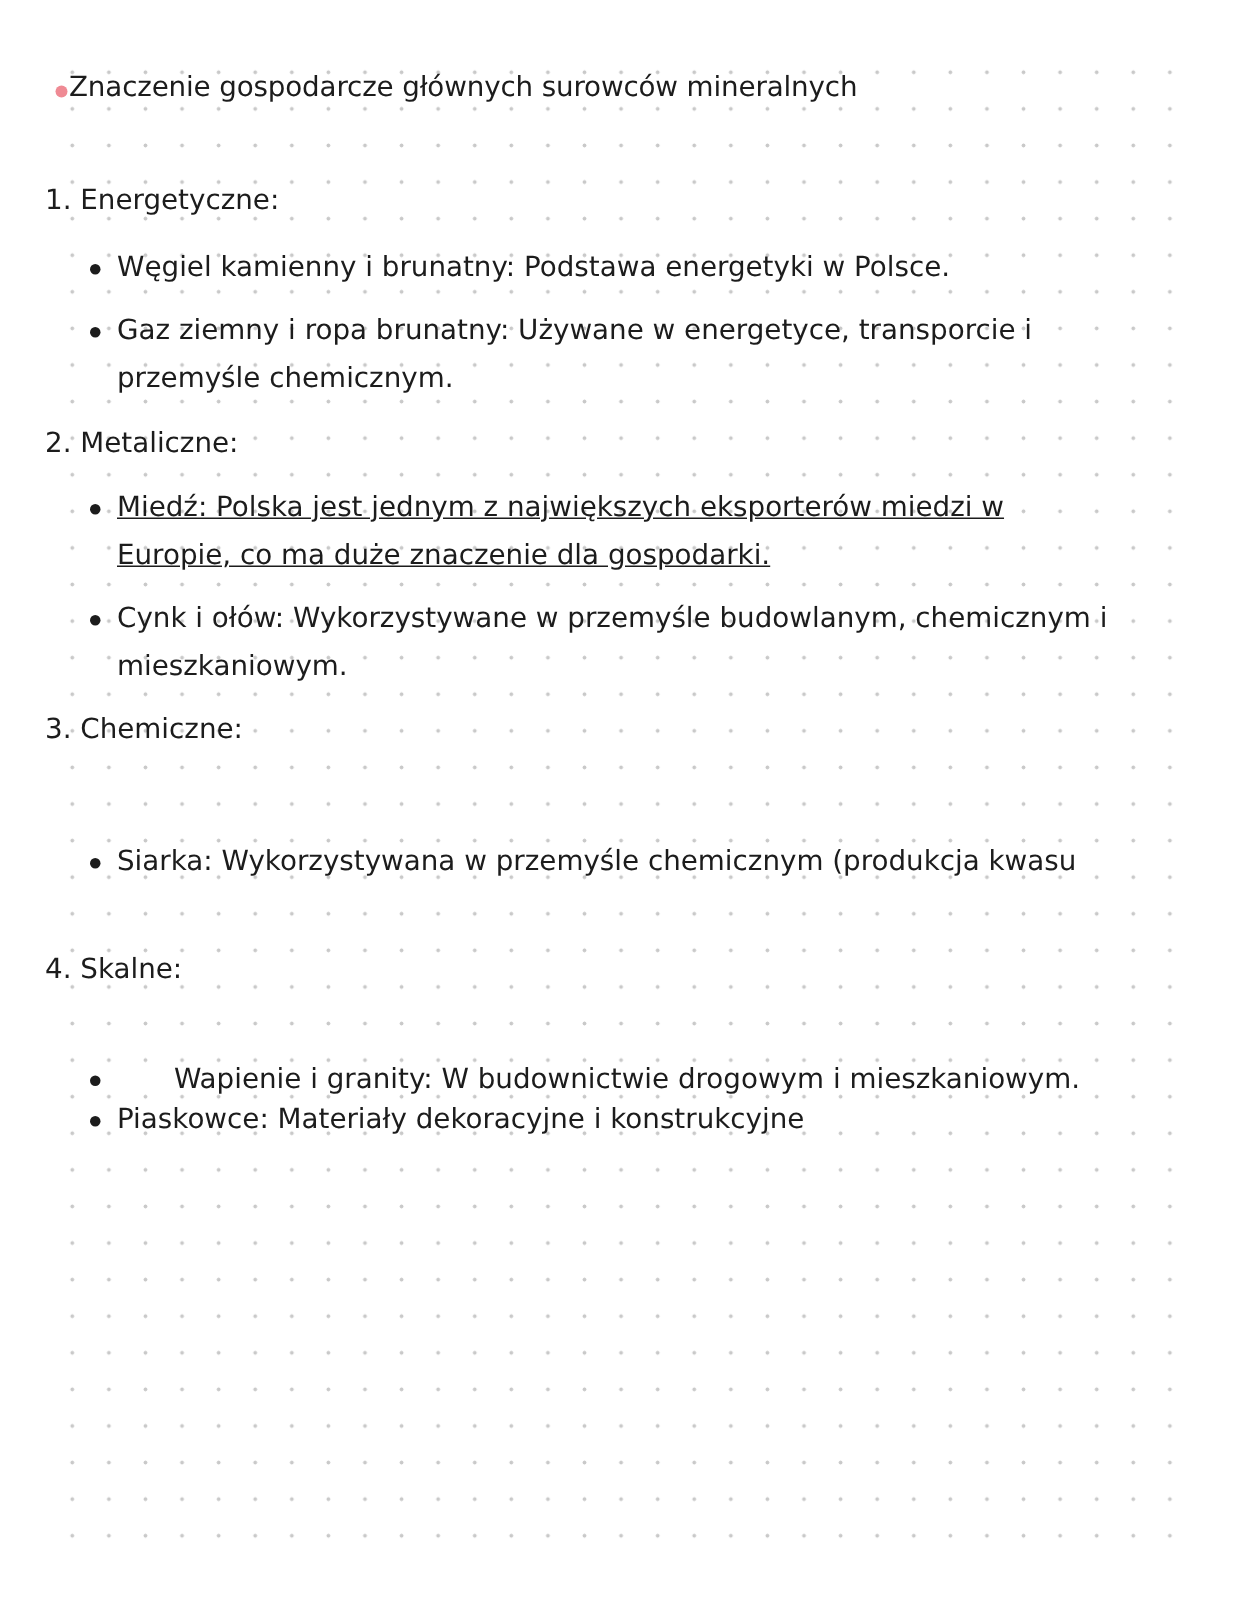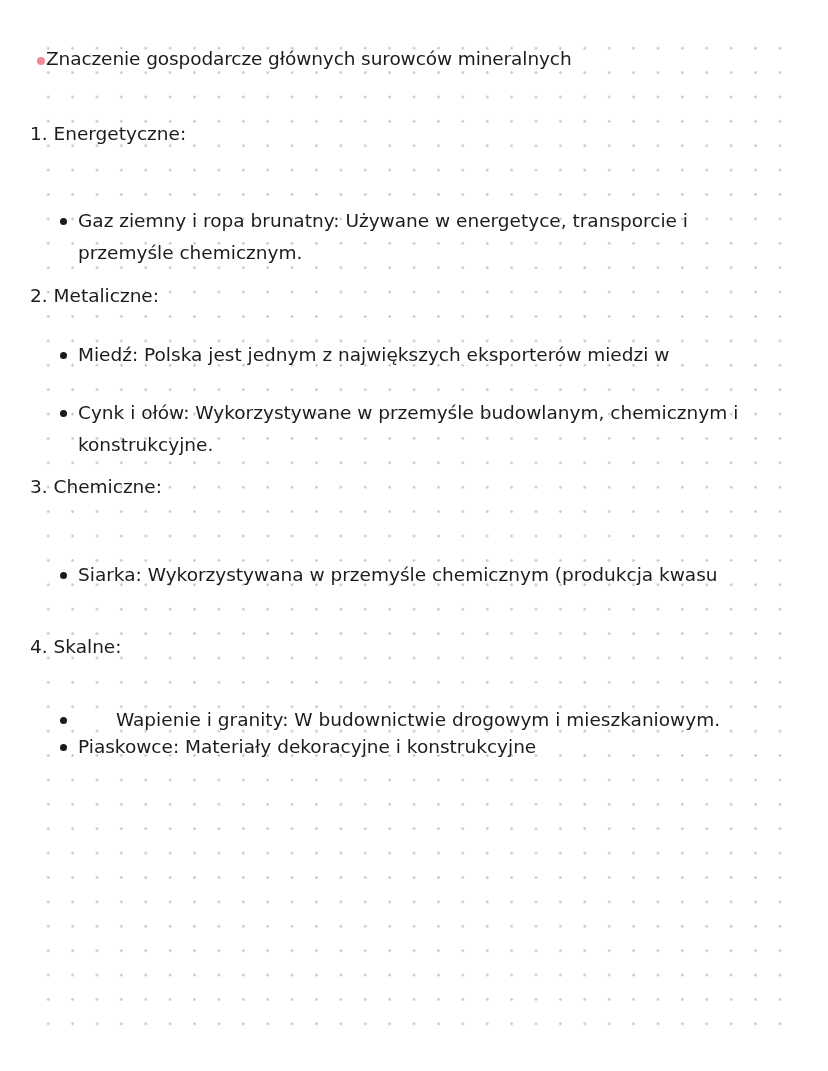--- a/index.html
+++ b/index.html
@@ -71,40 +71,47 @@
 </head>
 <body>
 
 <div class="dotgrid"></div>
 
 <div class="page">
   <span class="title-dot"></span>
   <div class="title">Znaczenie gospodarcze głównych surowców mineralnych</div>
 
   <div class="heading" style="top:123px;">1. Energetyczne:</div>
+  <div class="bullet" style="top:163px;">
+    <span class="dot"></span>
+    <span class="text">
+      <span class="line">Węgiel kamienny i brunatny: Podstawa energetyki w Polsce.</span>
+    </span>
+  </div>
   <div class="bullet" style="top:205px;">
     <span class="dot"></span>
     <span class="text">
       <span class="line">Gaz ziemny i ropa brunatny: Używane w energetyce, transporcie i</span>
       <span class="line">przemyśle chemicznym.</span>
     </span>
   </div>
 
   <div class="heading" style="top:285px;">2. Metaliczne:</div>
-  <div class="bullet" style="top:339px;">
+  <div class="bullet" style="top:323px;text-decoration:underline;">
     <span class="dot"></span>
     <span class="text">
       <span class="line">Miedź: Polska jest jednym z największych eksporterów miedzi w</span>
+      <span class="line">Europie, co ma duże znaczenie dla gospodarki.</span>
     </span>
   </div>
   <div class="bullet" style="top:397px;">
     <span class="dot"></span>
     <span class="text">
       <span class="line">Cynk i ołów: Wykorzystywane w przemyśle budowlanym, chemicznym i</span>
-      <span class="line">konstrukcyjne.</span>
+      <span class="line">mieszkaniowym.</span>
     </span>
   </div>
 
   <div class="heading" style="top:476px;">3. Chemiczne:</div>
   <div class="bullet" style="top:559px;">
     <span class="dot"></span>
     <span class="text">
       <span class="line">Siarka: Wykorzystywana w przemyśle chemicznym (produkcja kwasu</span>
     </span>
   </div>

